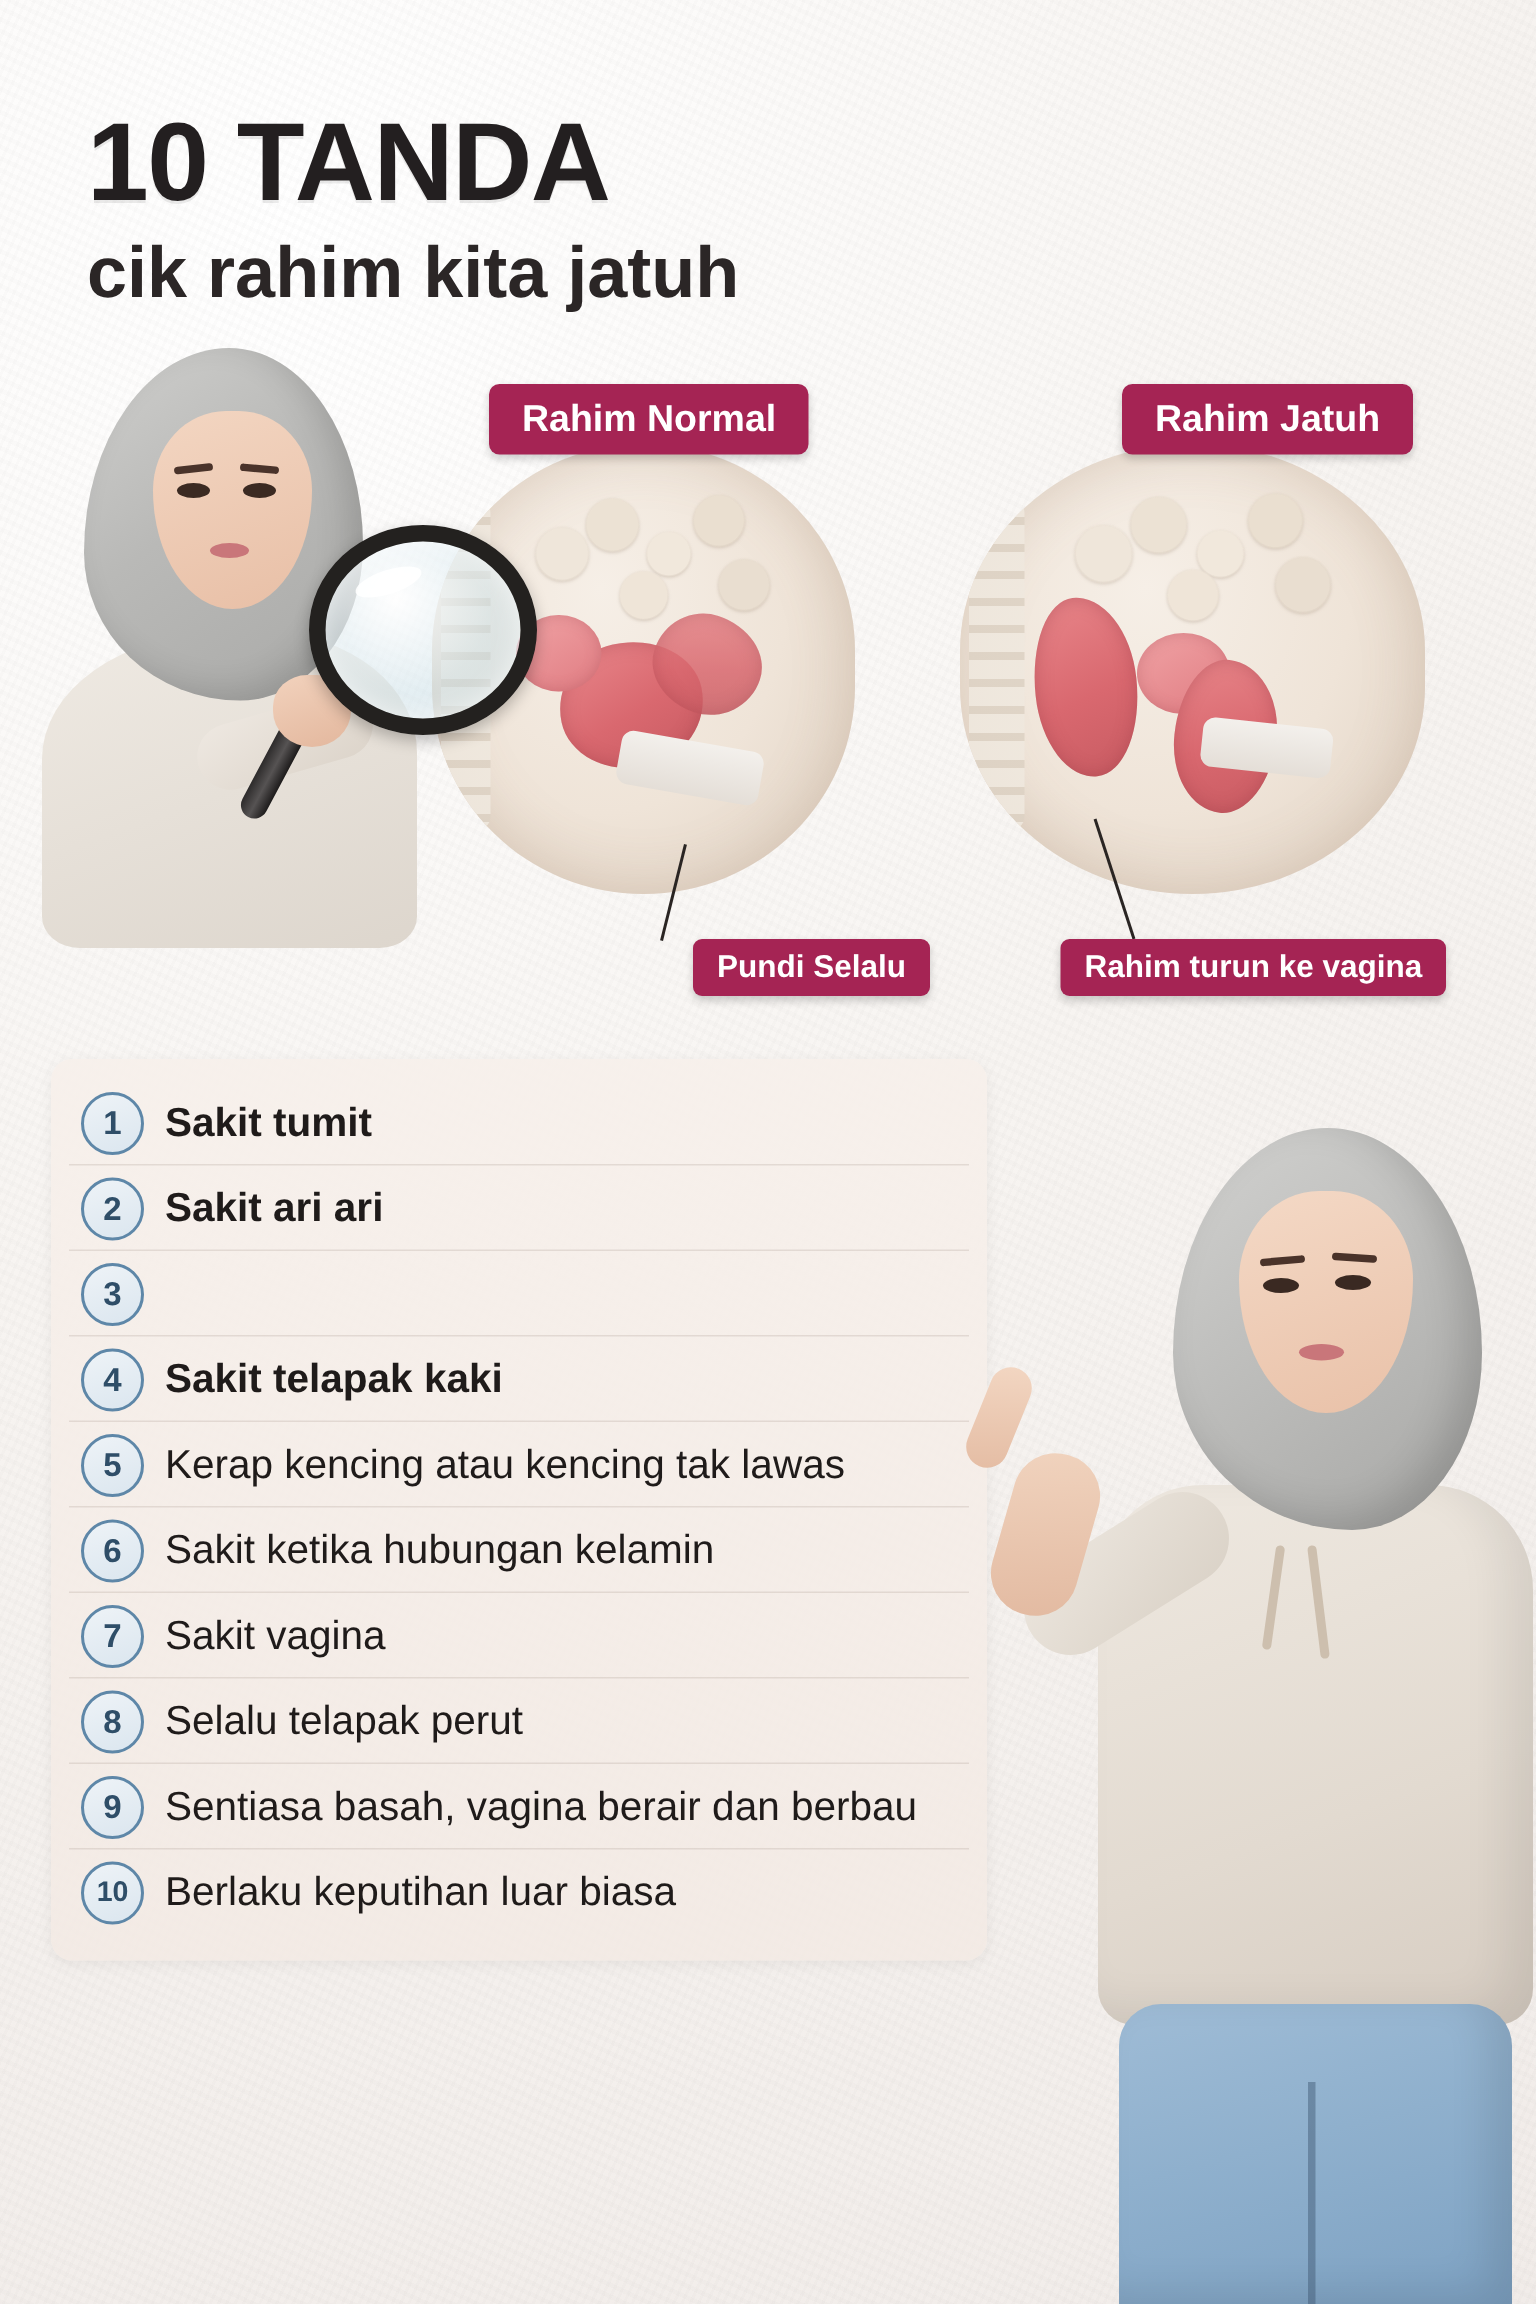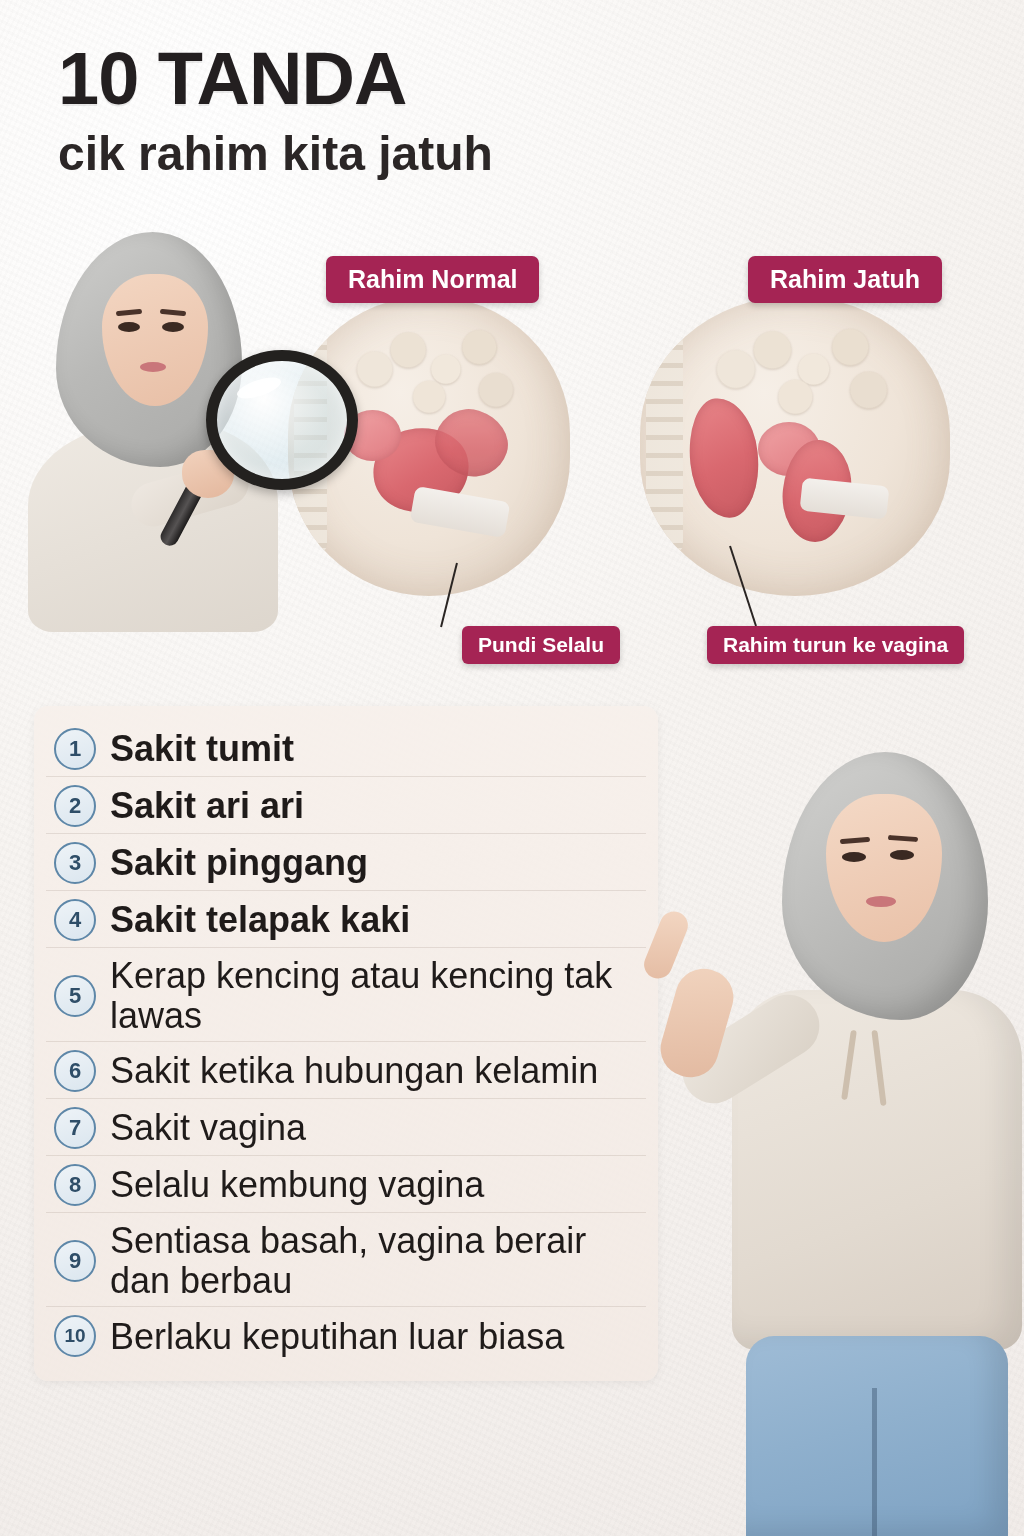--- a/index.html
+++ b/index.html
@@ -19,20 +19,21 @@
       repeating-linear-gradient(25deg, rgba(0,0,0,0.010) 0 3px, rgba(255,255,255,0) 3px 7px);
     pointer-events:none;
   }
 
   
   .title-block{position:absolute;left:58px;top:42px;}
   .title-main{
     font-size:74px;font-weight:bold;letter-spacing:-1px;line-height:1;
     color:#231f20;
     text-shadow:0 2px 0 rgba(0,0,0,0.08);
+    margin-top:29px;
   }
   .title-sub{
     font-size:48px;font-weight:bold;line-height:1.1;margin-top:12px;
     color:#2b2626;
   }
 
   
   .diagram-area{position:absolute;left:0;top:222px;width:876px;height:460px;}
 
   .badge{
@@ -167,21 +168,21 @@
     border-bottom:1px solid rgba(175,160,150,0.28);
   }
   .sym-row:last-child{border-bottom:none;}
   .num{
     flex:0 0 auto;width:38px;height:38px;border-radius:50%;
     background:linear-gradient(160deg,#eef3f7,#dbe6ef);
     border:2px solid #5e87a8;color:#2f4e68;
     font-size:22px;font-weight:bold;
     display:flex;align-items:center;justify-content:center;
   }
-  .sym-text{font-size:36px;color:#1f1b1a;line-height:1.1;}
+  .sym-text{font-size:27px;color:#1f1b1a;line-height:1.1;}
   .sym-text.bold{font-weight:bold;}
 
   
   .woman-right{position:absolute;left:640px;top:740px;width:384px;height:796px;z-index:4;}
   .r-hijab{
     position:absolute;left:142px;top:12px;width:206px;height:268px;
     background:linear-gradient(145deg,#d2d2d0 0%,#bcbcba 50%,#a7a7a5 100%);
     border-radius:50% 50% 42% 58%/56% 56% 44% 44%;
     box-shadow:inset -12px -8px 26px rgba(0,0,0,0.15);
   }
@@ -301,21 +302,20 @@
     <div class="sym-text bold">Sakit tumit</div>
   </div>
 
   <div class="sym-row">
     <div class="num">2</div>
     <div class="sym-text bold">Sakit ari ari</div>
   </div>
 
   <div class="sym-row">
     <div class="num">3</div>
-    <div class="sym-text bold">Sakit pinggang</div>
   </div>
 
   <div class="sym-row">
     <div class="num">4</div>
     <div class="sym-text bold">Sakit telapak kaki</div>
   </div>
 
   <div class="sym-row">
     <div class="num">5</div>
     <div class="sym-text">Kerap kencing atau kencing tak lawas</div>
@@ -326,21 +326,21 @@
     <div class="sym-text">Sakit ketika hubungan kelamin</div>
   </div>
 
   <div class="sym-row">
     <div class="num">7</div>
     <div class="sym-text">Sakit vagina</div>
   </div>
 
   <div class="sym-row">
     <div class="num">8</div>
-    <div class="sym-text">Selalu kembung vagina</div>
+    <div class="sym-text">Selalu telapak perut</div>
   </div>
 
   <div class="sym-row">
     <div class="num">9</div>
     <div class="sym-text">Sentiasa basah, vagina berair dan berbau</div>
   </div>
 
   <div class="sym-row">
     <div class="num" style="font-size:19px;">10</div>
     <div class="sym-text">Berlaku keputihan luar biasa</div>

